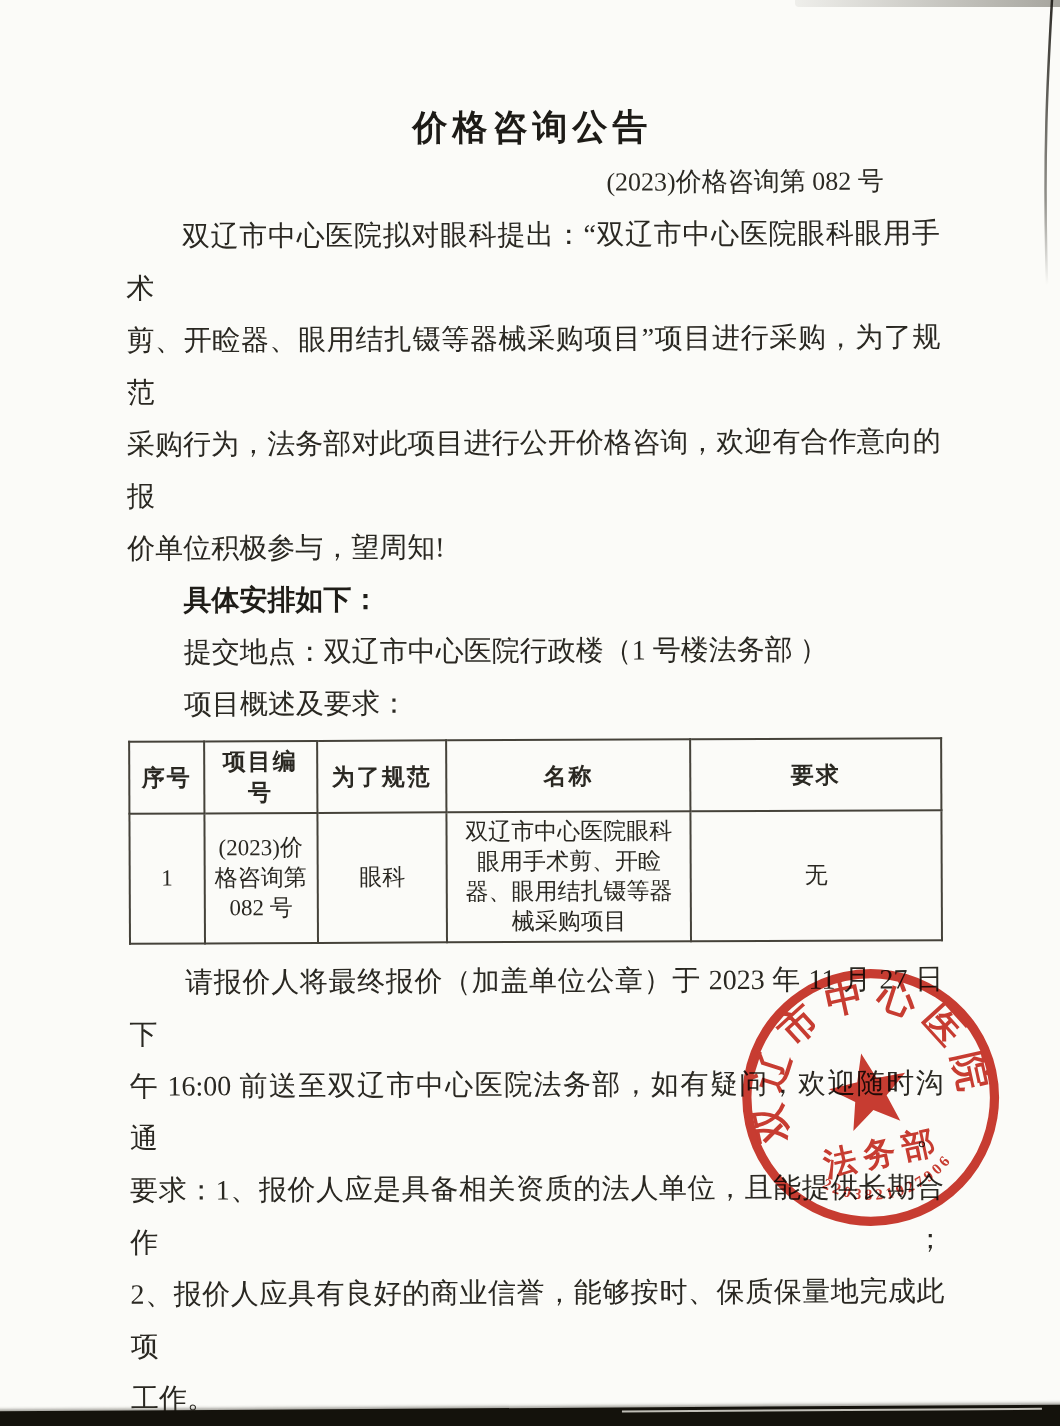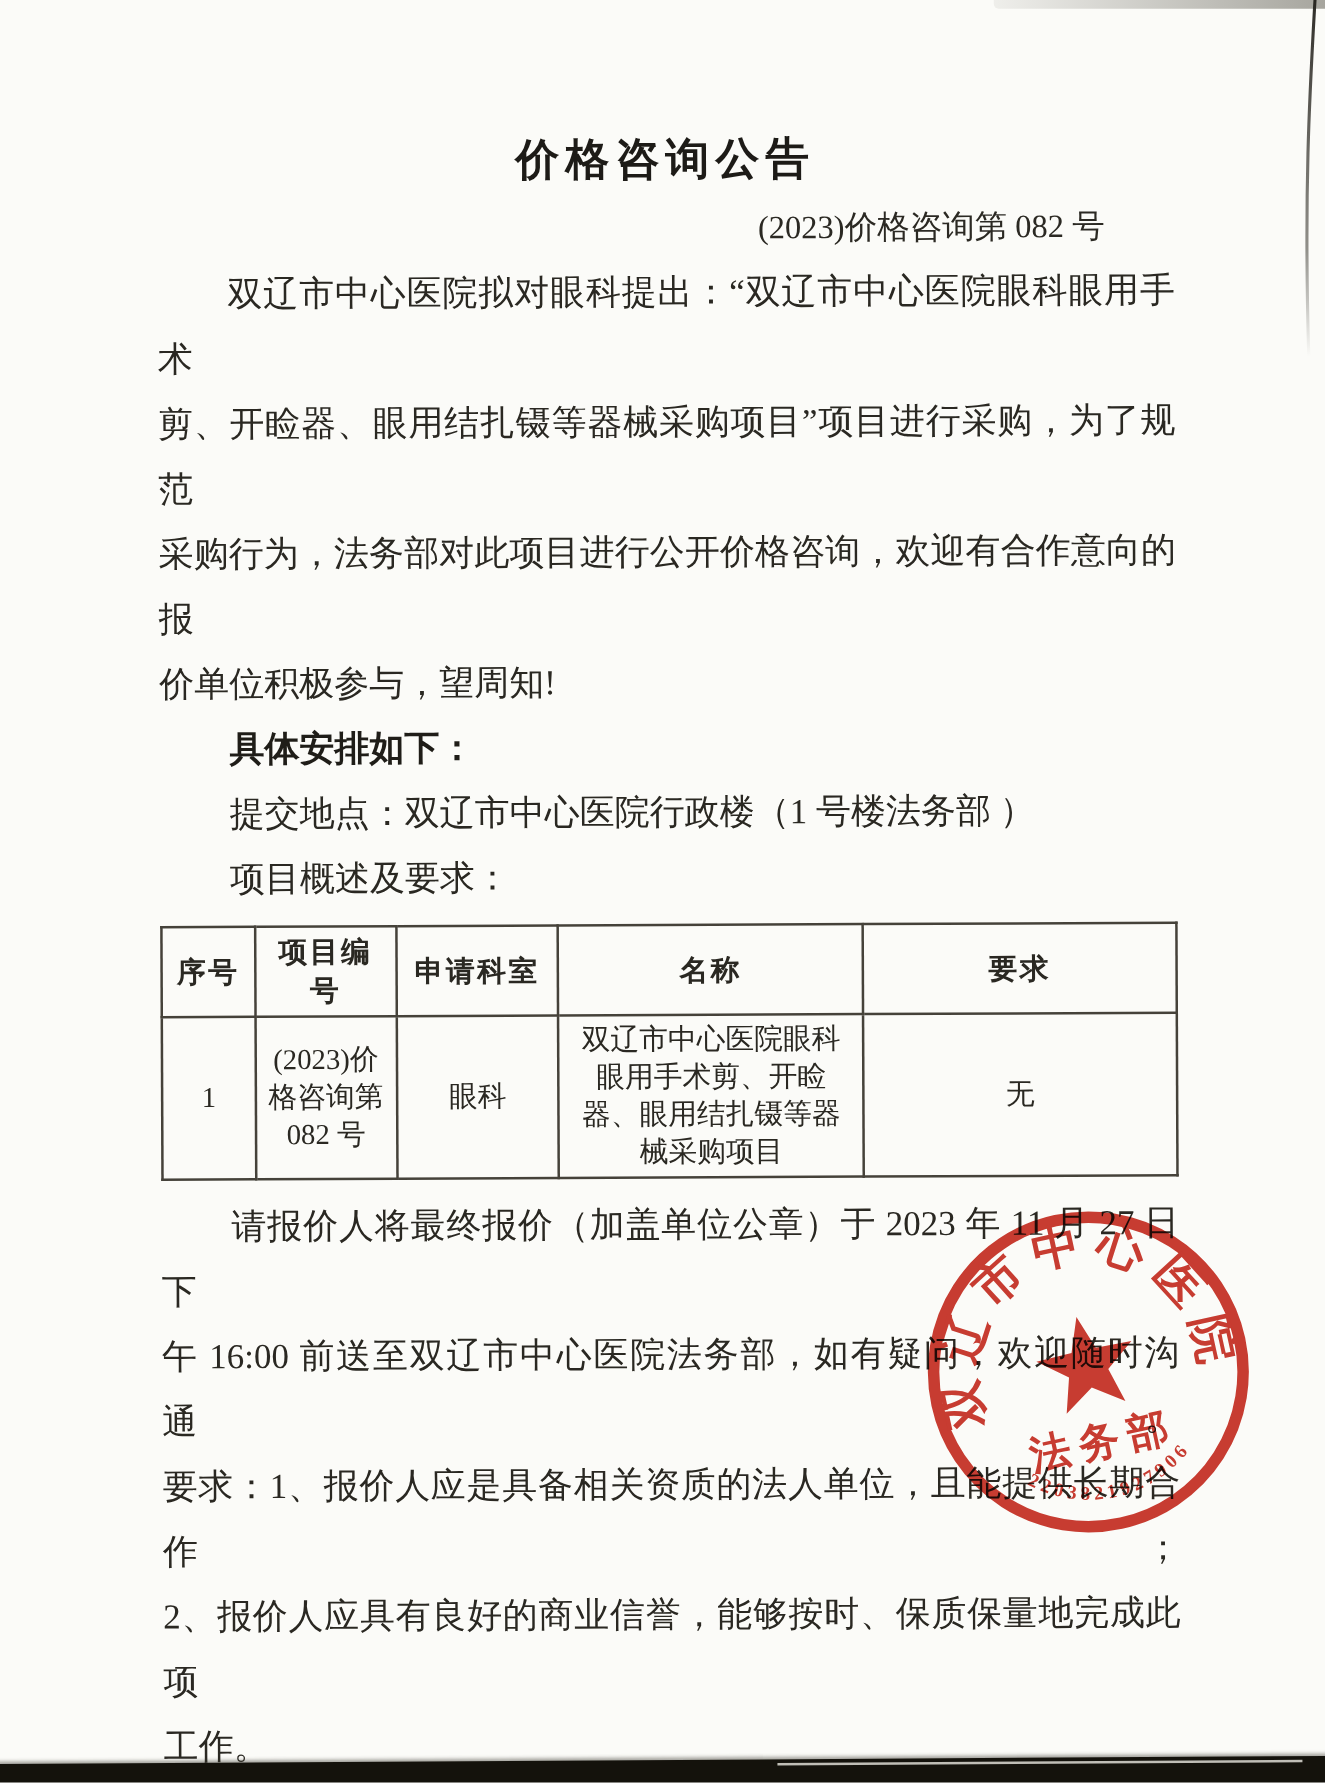--- a/index.html
+++ b/index.html
@@ -97,21 +97,21 @@
       <col style="width:9.2%">
       <col style="width:13.9%">
       <col style="width:16%">
       <col style="width:30%">
       <col style="width:30.9%">
     </colgroup>
     <thead>
       <tr>
         <th>序号</th>
         <th>项目编号</th>
-        <th>申请科室</th>
+        <th>为了规范</th>
         <th>名称</th>
         <th>要求</th>
       </tr>
     </thead>
     <tbody>
       <tr>
         <td>1</td>
         <td>(2023)价格咨询第 082 号</td>
         <td>眼科</td>
         <td class="cell-name">双辽市中心医院眼科眼用手术剪、开睑器、眼用结扎镊等器械采购项目</td>

